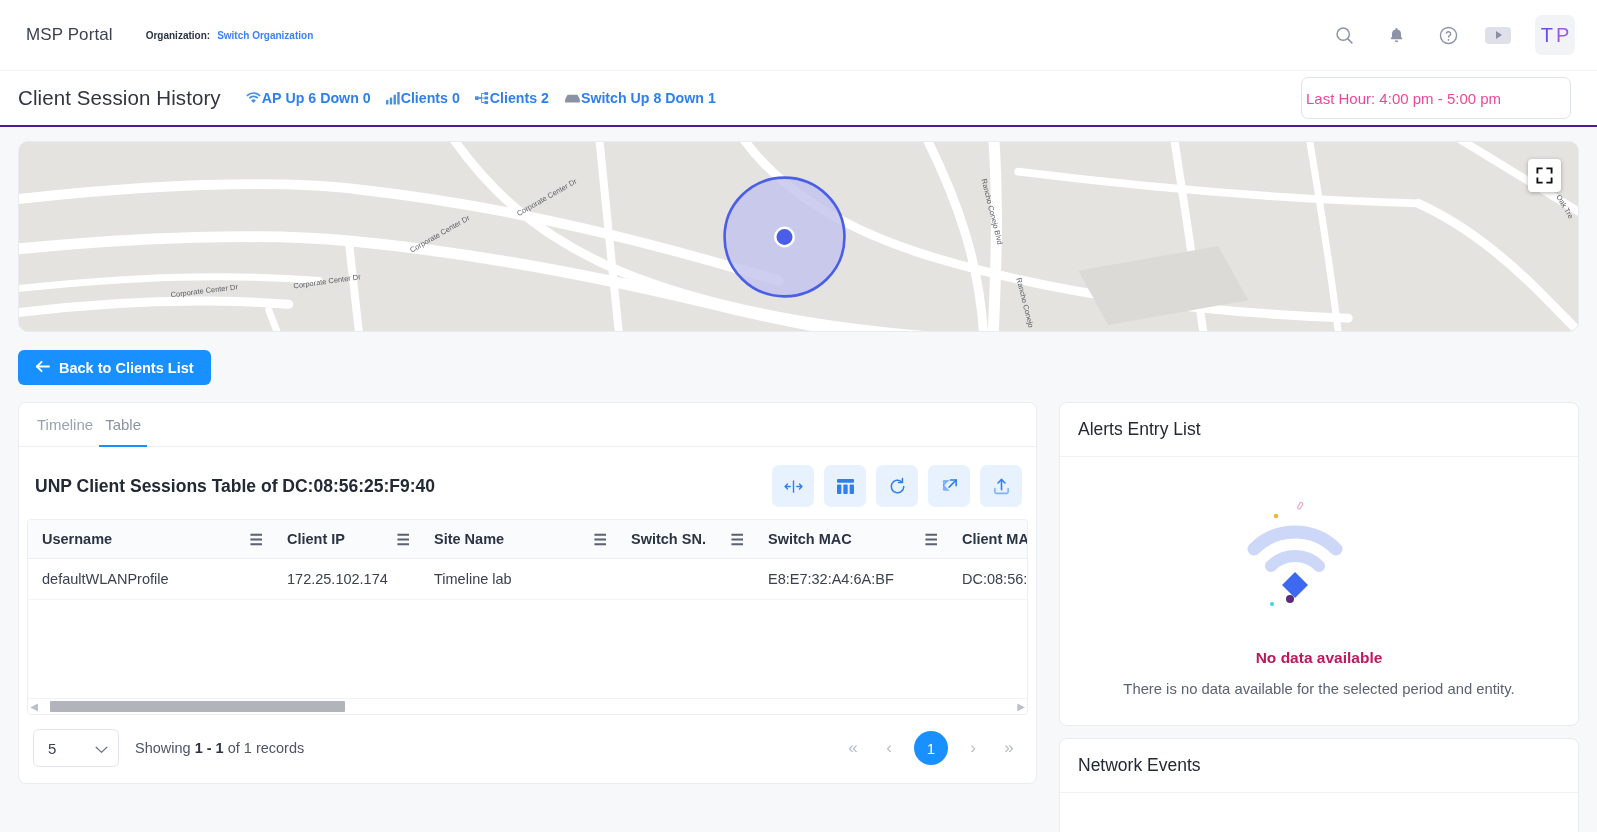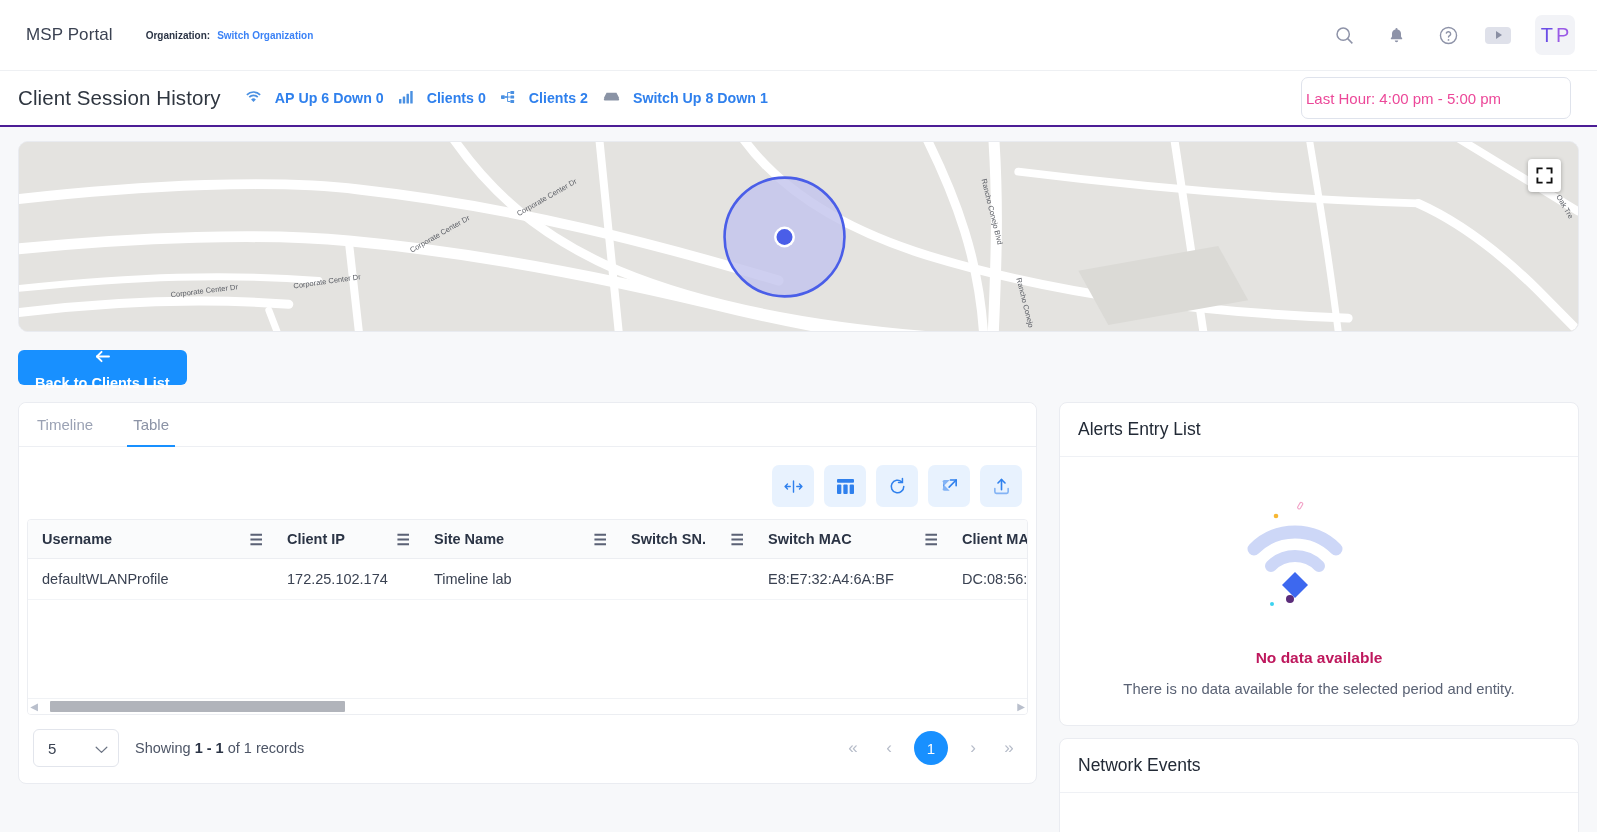--- a/index.html
+++ b/index.html
@@ -80,21 +80,21 @@
   .page-title {
     font-size: 20.5px; font-weight: 400; color: #2f3640;
     letter-spacing: .1px;
   }
   .statusbar {
     display: flex; align-items: center; gap: 15px;
     margin-left: 24px;
     font-size: 14.2px; font-weight: 700; color: #2f80ed;
     white-space: nowrap;
   }
-  .stat { display: flex; align-items: flex-start; gap: 13px; }
+  .stat { display: flex; align-items: center; gap: 0; }
   .stat .sicon { display: flex; align-items: center; color: #4a90e2; }
   .stat .sicon.grey { color: #8a93a5; }
   .stat .txt { display: flex; gap: 4px; }
 
   .timerange {
     margin-left: auto;
     min-width: 270px; height: 42px;
     border: 1px solid #dfe3ec; border-radius: 7px;
     background: #fff;
     display: flex; align-items: center;
@@ -133,41 +133,40 @@
   .back-btn {
     margin-top: 18px;
     height: 35px;
     display: inline-flex; align-items: center; gap: 9px;
     background: #1890ff; color: #fff;
     border: none; border-radius: 6px;
     padding: 0 17px;
     font-size: 14.5px; font-weight: 700;
     font-family: "Liberation Sans", sans-serif;
     cursor: pointer;
-    flex-direction: column;
   }
 
   
   .lower {
     display: flex; gap: 22px;
     margin-top: 17px;
     align-items: flex-start;
   }
   .left-col { width: 1019px; flex: 0 0 1019px; }
   .right-col { flex: 1; }
 
   .panel {
     background: #fff;
     border: 1px solid #eaecf1;
     border-radius: 8px;
   }
 
   
   .tabs {
-    display: flex; gap: 28px;
+    display: flex; 
     padding: 0 12px;
     border-bottom: 1px solid #edeff3;
     background: #fff;
     border-radius: 8px 8px 0 0;
   }
   .tab {
     padding: 13px 6px 12px 6px;
     font-size: 15px; color: #9ba2b4;
     cursor: pointer;
     border-bottom: 2.5px solid transparent;
@@ -457,20 +456,21 @@
 
     <div class="left-col">
       <div class="panel">
 
         <div class="tabs">
           <div class="tab">Timeline</div>
           <div class="tab active">Table</div>
         </div>
 
         <div class="table-head">
+          <div class="table-title">UNP Client Sessions Table of DC:08:56:25:F9:40</div>
           <div class="tbl-actions">
             <button class="tbl-btn">
               <svg width="19" height="15" viewBox="0 0 20 16" fill="none" stroke="currentColor" stroke-width="1.5" stroke-linecap="round" stroke-linejoin="round">
                 <line x1="10" y1="2" x2="10" y2="14"></line>
                 <path d="M6.5 8H1.2M3.6 5.4 1 8l2.6 2.6"></path>
                 <path d="M13.5 8h5.3M16.4 5.4 19 8l-2.6 2.6"></path>
               </svg>
             </button>
             <button class="tbl-btn">
               <svg width="19" height="17" viewBox="0 0 20 18" fill="currentColor">

